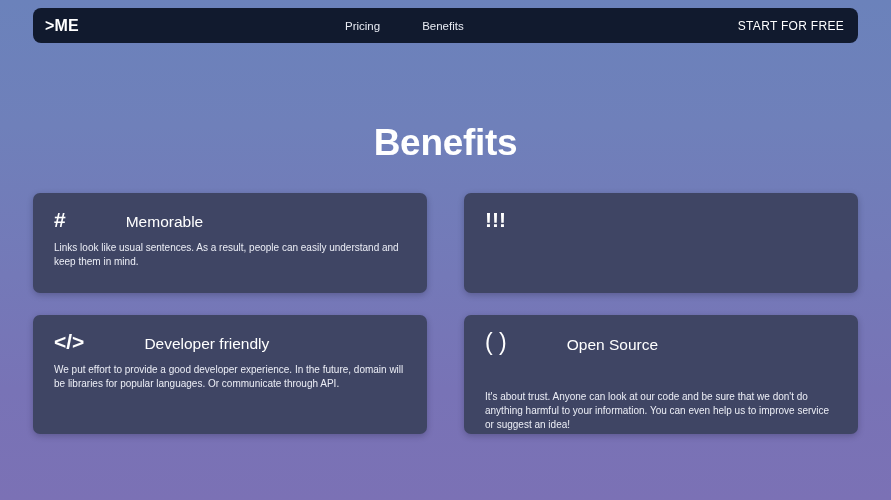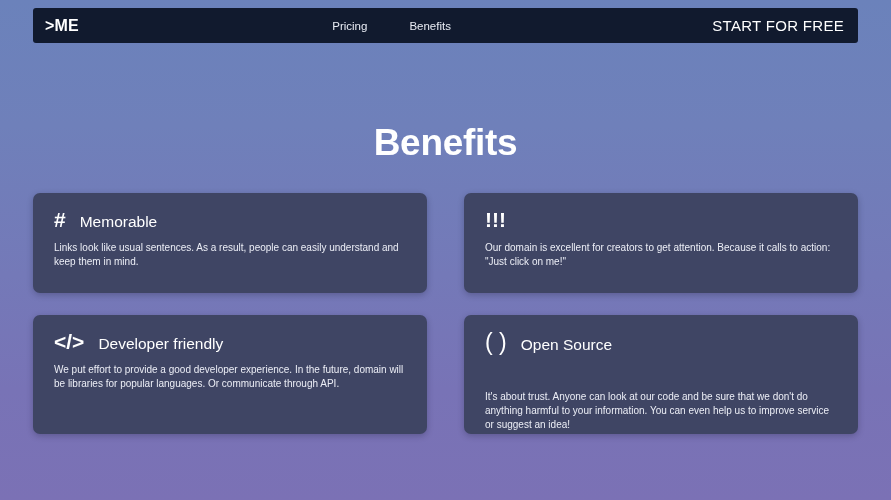--- a/index.html
+++ b/index.html
@@ -24,21 +24,21 @@
   }
 
   
   .navbar {
     position: absolute;
     left: 33px;
     top: 8px;
     width: 825px;
     height: 35px;
     background: #111a2e;
-    border-radius: 3px;
+    border-radius: 8px;
     display: flex;
     align-items: center;
     padding: 0 14px 0 12px;
   }
 
   .brand {
     font-size: 16px;
     font-weight: bold;
     letter-spacing: 0.2px;
     color: #ffffff;
@@ -56,21 +56,21 @@
 
   .nav-link {
     font-size: 11.5px;
     color: #e8ebf3;
     text-decoration: none;
     cursor: pointer;
     white-space: nowrap;
   }
 
   .nav-cta {
-    font-size: 15px;
+    font-size: 12px;
     color: #ffffff;
     background: transparent;
     border: none;
     font-family: inherit;
     letter-spacing: 0.3px;
     cursor: pointer;
     white-space: nowrap;
     padding: 2px 0;
     margin-left: 8px;
   }
@@ -127,20 +127,21 @@
   .card-icon.thin {
     font-weight: normal;
     font-size: 23px;
   }
 
   .card-title {
     font-size: 15.5px;
     font-weight: normal;
     color: #ffffff;
     line-height: 1;
+    margin-left: 46px;
   }
 
   .card-body {
     font-size: 10px;
     line-height: 1.42;
     color: #eceef6;
     max-width: 352px;
   }
 
   .card-body.wide { max-width: 358px; margin-top: 36px; }
@@ -168,21 +169,20 @@
       <span class="card-icon">#</span>
       <span class="card-title">Memorable</span>
     </div>
     <p class="card-body">Links look like usual sentences. As a result, people can easily understand and keep them in mind.</p>
   </div>
 
   <div class="card">
     <div class="card-head">
       <span class="card-icon">!!!</span>
     </div>
-    <p class="card-body">Our domain is excellent for creators to get attention. Because it calls to action: "Just click on me!"</p>
   </div>
 
   <div class="card">
     <div class="card-head">
       <span class="card-icon">&lt;/&gt;</span>
       <span class="card-title">Developer friendly</span>
     </div>
     <p class="card-body">We put effort to provide a good developer experience. In the future, domain will be libraries for popular languages. Or communicate through API.</p>
   </div>
 

